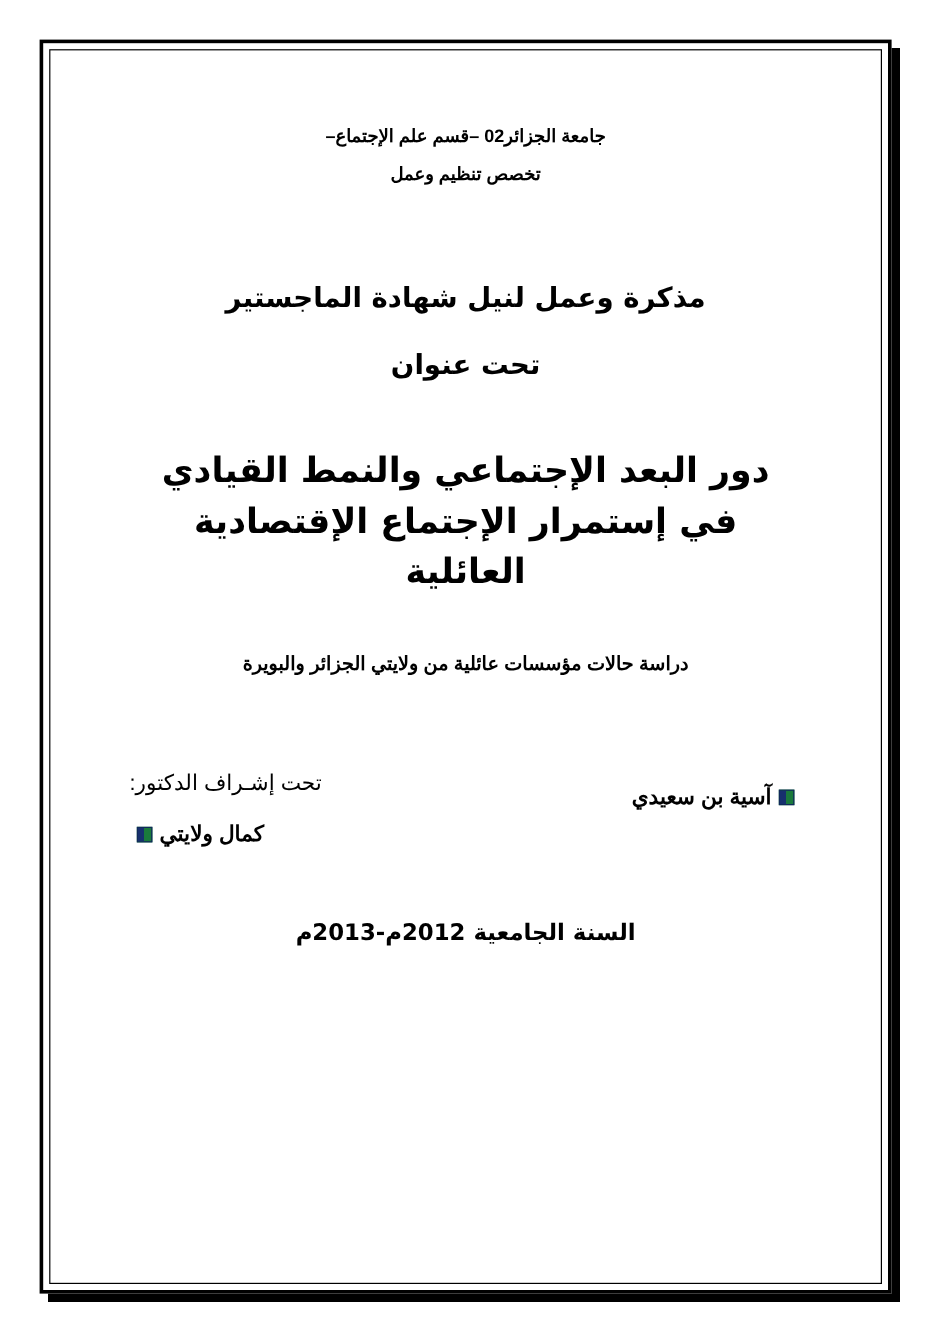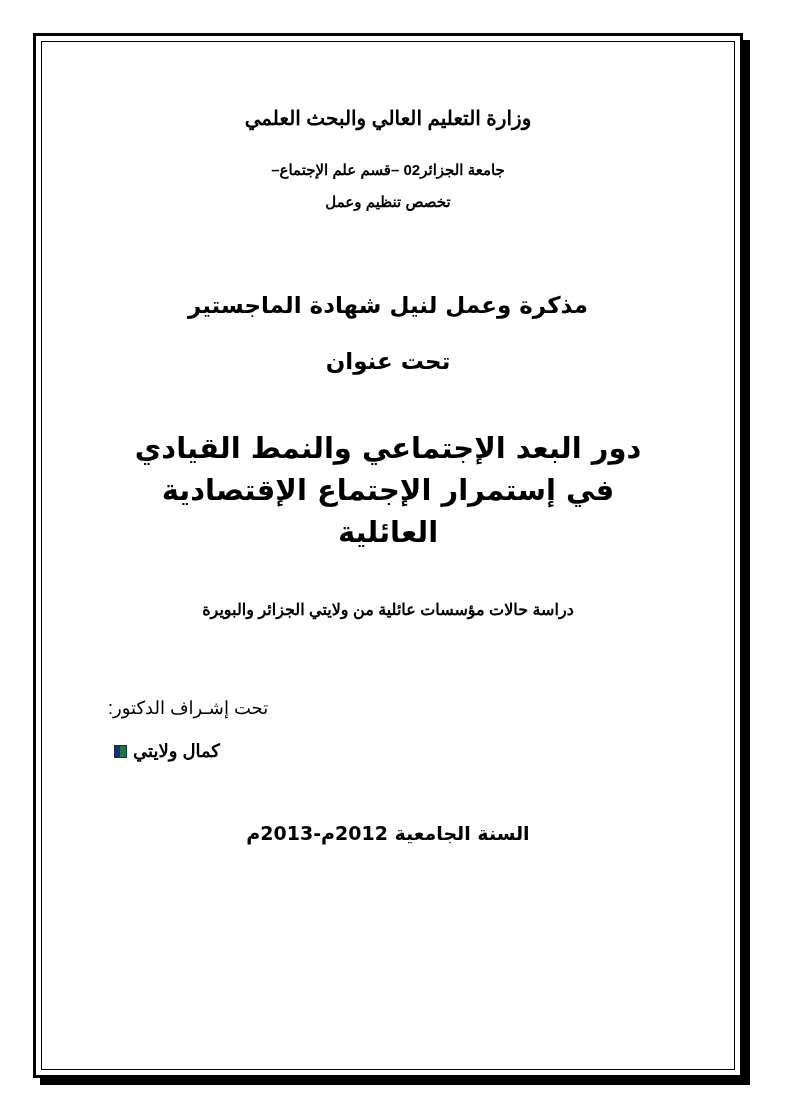--- a/index.html
+++ b/index.html
@@ -181,21 +181,20 @@
 <div class="page">
 
   <div class="frame-shadow"></div>
 
   <div class="frame-outer">
     <div class="frame-inner"></div>
   </div>
 
   <div class="content">
 
-    <div class="ministry">وزارة التعليم العالي والبحث العلمي</div>
 
     <div class="university">جامعة الجزائر02 –قسم علم الإجتماع–</div>
 
     <div class="speciality">تخصص تنظيم وعمل</div>
 
     <div class="memoire">
       <span class="l1">مذكرة وعمل لنيل شهادة الماجستير</span>
       <span class="l2">تحت عنوان</span>
     </div>
 
@@ -203,20 +202,23 @@
       <span>دور البعد الإجتماعي والنمط القيادي</span>
       <span>في إستمرار الإجتماع الإقتصادية</span>
       <span>العائلية</span>
     </div>
 
     <div class="subtitle">دراسة حالات مؤسسات عائلية من ولايتي الجزائر والبويرة</div>
 
     <div class="authors">
 
       <div class="auth-col right">
+        <div class="auth-name">
+          <span class="bullet"></span><span>آسية بن سعيدي</span>
+        </div>
       </div>
 
       <div class="auth-col left">
         <div class="auth-head">تحت إشـراف الدكتور:</div>
         <div class="auth-name">
           <span>كمال ولايتي</span><span class="bullet"></span>
         </div>
       </div>
 
     </div>

